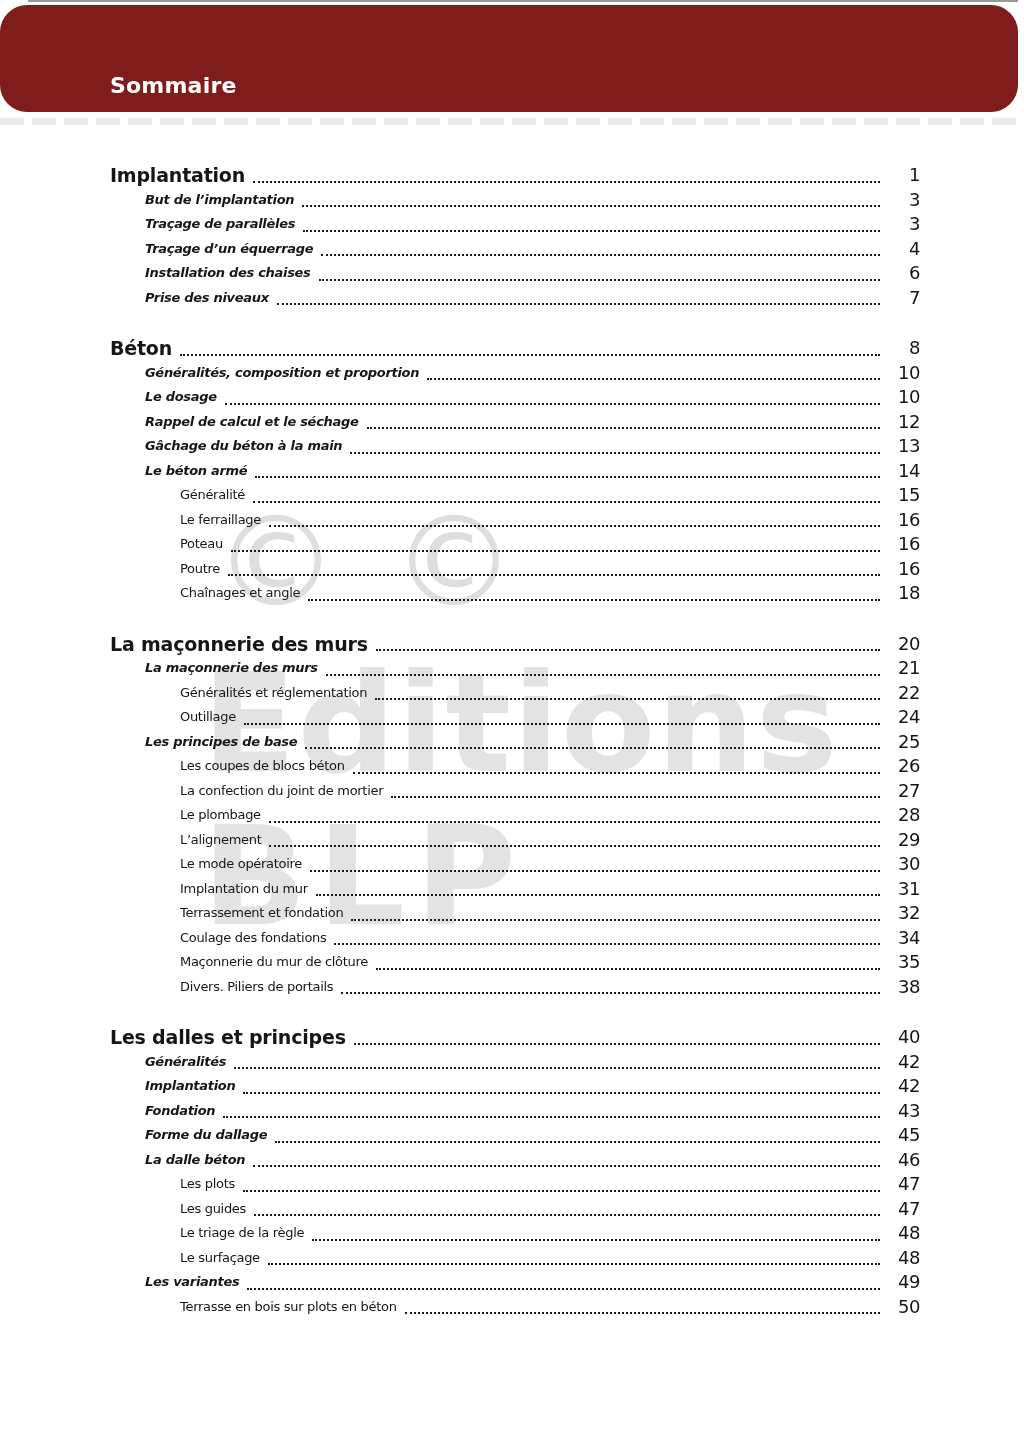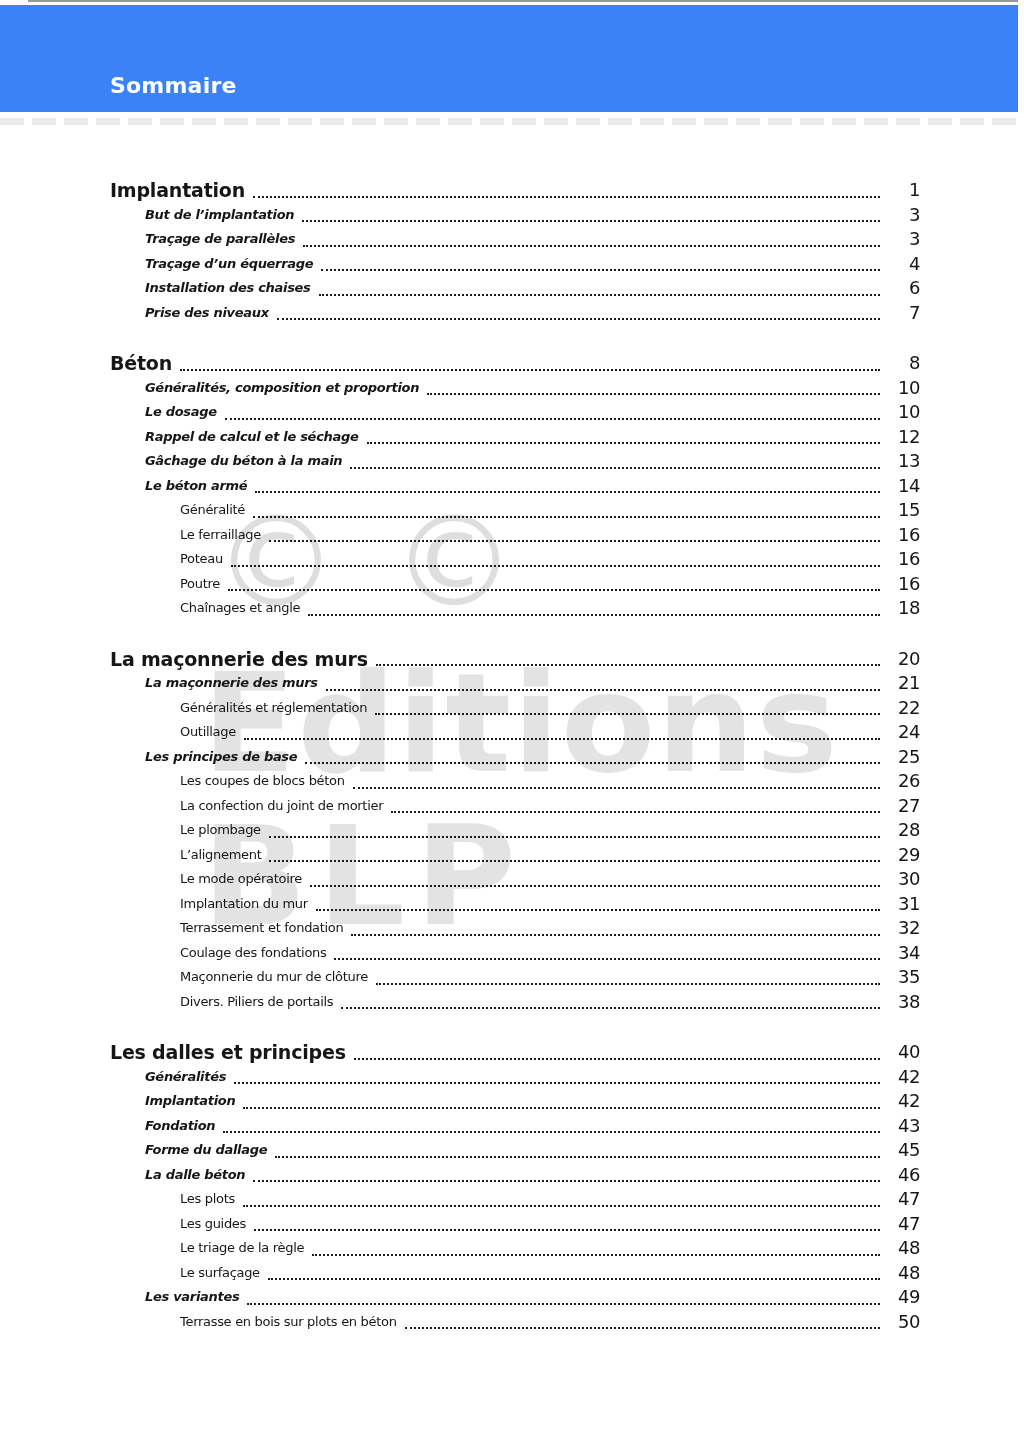--- a/index.html
+++ b/index.html
@@ -11,21 +11,22 @@
     position:relative;
     overflow:hidden;
   }
   
   .top-edge-line{
     position:absolute;top:0;left:28px;width:990px;height:2px;
     background:#969b96;
   }
   .header-band{
     position:absolute;top:5px;left:0;width:1018px;height:107px;
-    background:#3b82f6;
+    background:#7f1d1d;
+    border-radius:27px;
   }
   .page-title{
     position:absolute;left:110px;top:68px;
     font-size:22px;font-weight:bold;color:#ffffff;
     letter-spacing:0.2px;
   }
   .header-separator{
     position:absolute;top:118px;left:0;width:1024px;height:7px;
     background:repeating-linear-gradient(90deg,#eaece9 0px,#eaece9 24px,#ffffff 24px,#ffffff 32px);
   }
@@ -37,21 +38,21 @@
   }
   .wm-copy1{left:214px;top:500px;}
   .wm-copy2{left:392px;top:500px;}
   .wm-text{
     position:absolute;font-weight:bold;color:#e3e3e3;line-height:1;
   }
   .wm-editions{left:202px;top:655px;font-size:138px;letter-spacing:1px;}
   .wm-blp{left:202px;top:808px;font-size:138px;letter-spacing:10px;text-align:center;}
   
   .toc{
-    position:absolute;left:110px;top:178px;width:810px;z-index:1;
+    position:absolute;left:110px;top:163px;width:810px;z-index:1;
   }
   .group + .group{margin-top:26px;}
   .row{
     display:flex;align-items:flex-end;height:24.5px;
   }
   .label{
     white-space:nowrap;line-height:24.5px;letter-spacing:-0.3px;
     font-size:13px;
   }
   .lvl0 .label{font-weight:bold;font-size:19px;letter-spacing:-0.2px;}

